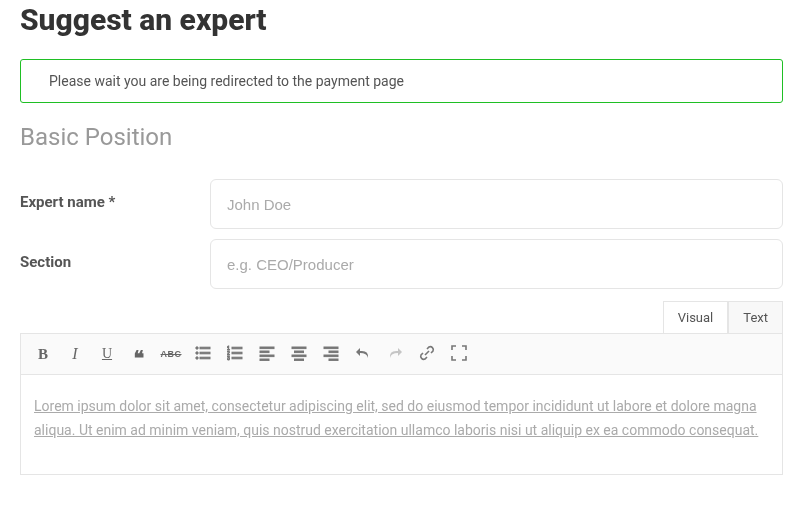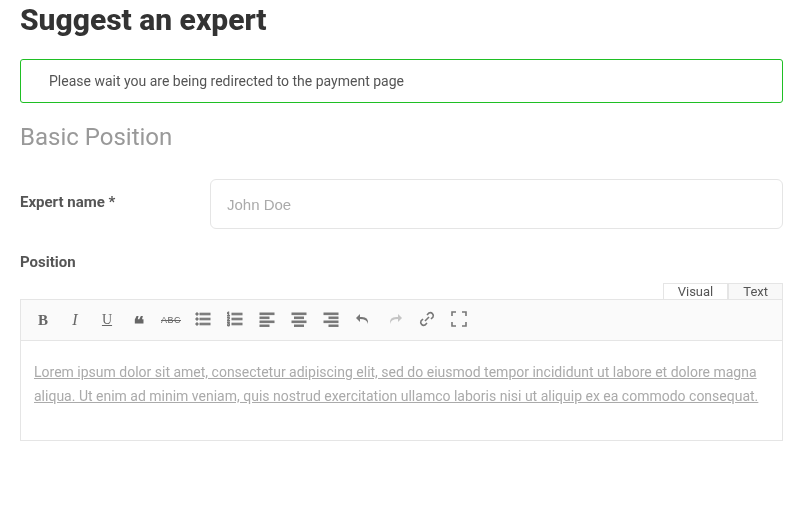--- a/index.html
+++ b/index.html
@@ -58,21 +58,21 @@
   .form-input::placeholder { color: #aaa; }
   .editor-tabs {
     display: flex;
     justify-content: flex-end;
     gap: 0;
     margin-top: 12px;
   }
   .editor-tab {
     border: 1px solid #e5e5e5;
     border-bottom: none;
-    padding: 0 14px;
+    padding: 8px 14px;
     font-size: 13px;
     color: #555;
     background: #f8f8f8;
     cursor: pointer;
   }
   .editor-tab.active {
     background: #fff;
   }
   .editor-toolbar {
     border: 1px solid #e5e5e5;
@@ -93,21 +93,21 @@
     color: #666;
     cursor: pointer;
     font-size: 14px;
     border-radius: 2px;
   }
   .tb-btn svg { width: 16px; height: 16px; fill: #777; stroke: #777; }
   .tb-bold { font-weight: 800; font-family: Georgia, serif; font-size: 15px; }
   .tb-italic { font-style: italic; font-family: Georgia, serif; font-size: 16px; }
   .tb-underline { text-decoration: underline; font-family: Georgia, serif; font-size: 14px; }
   .tb-quote { font-family: Georgia, serif; font-size: 20px; line-height: 10px; position: relative; top: 4px; font-weight: bold; }
-  .tb-abc { font-size: 9px; text-decoration: line-through; letter-spacing: 0.5px; font-weight: 400; }
+  .tb-abc { font-size: 9px; text-decoration: line-through; letter-spacing: 0.5px; font-weight: 700; }
   .editor-content {
     border: 1px solid #e5e5e5;
     border-top: none;
     padding: 20px 13px;
     min-height: 100px;
     font-size: 14px;
     color: #aaa;
     line-height: 1.7;
     outline: none;
     text-decoration: underline;
@@ -121,21 +121,22 @@
 <div class="alert">Please wait you are being redirected to the payment page</div>
 
 <h2 class="section-title">Basic Position</h2>
 
 <div class="form-row">
   <div class="form-label">Expert name *</div>
   <input class="form-input" type="text" placeholder="John Doe" style="">
 </div>
 
 <div class="form-row">
-  <div class="form-label">Position</div>
+  <div class="form-label">Section</div>
+  <input class="form-input" type="text" placeholder="e.g. CEO/Producer" style="">
 </div>
 
 <div class="editor-tabs">
   <div class="editor-tab active">Visual</div>
   <div class="editor-tab">Text</div>
 </div>
 
 <div class="editor-toolbar">
   <button class="tb-btn tb-bold">B</button>
   <button class="tb-btn tb-italic">I</button>

